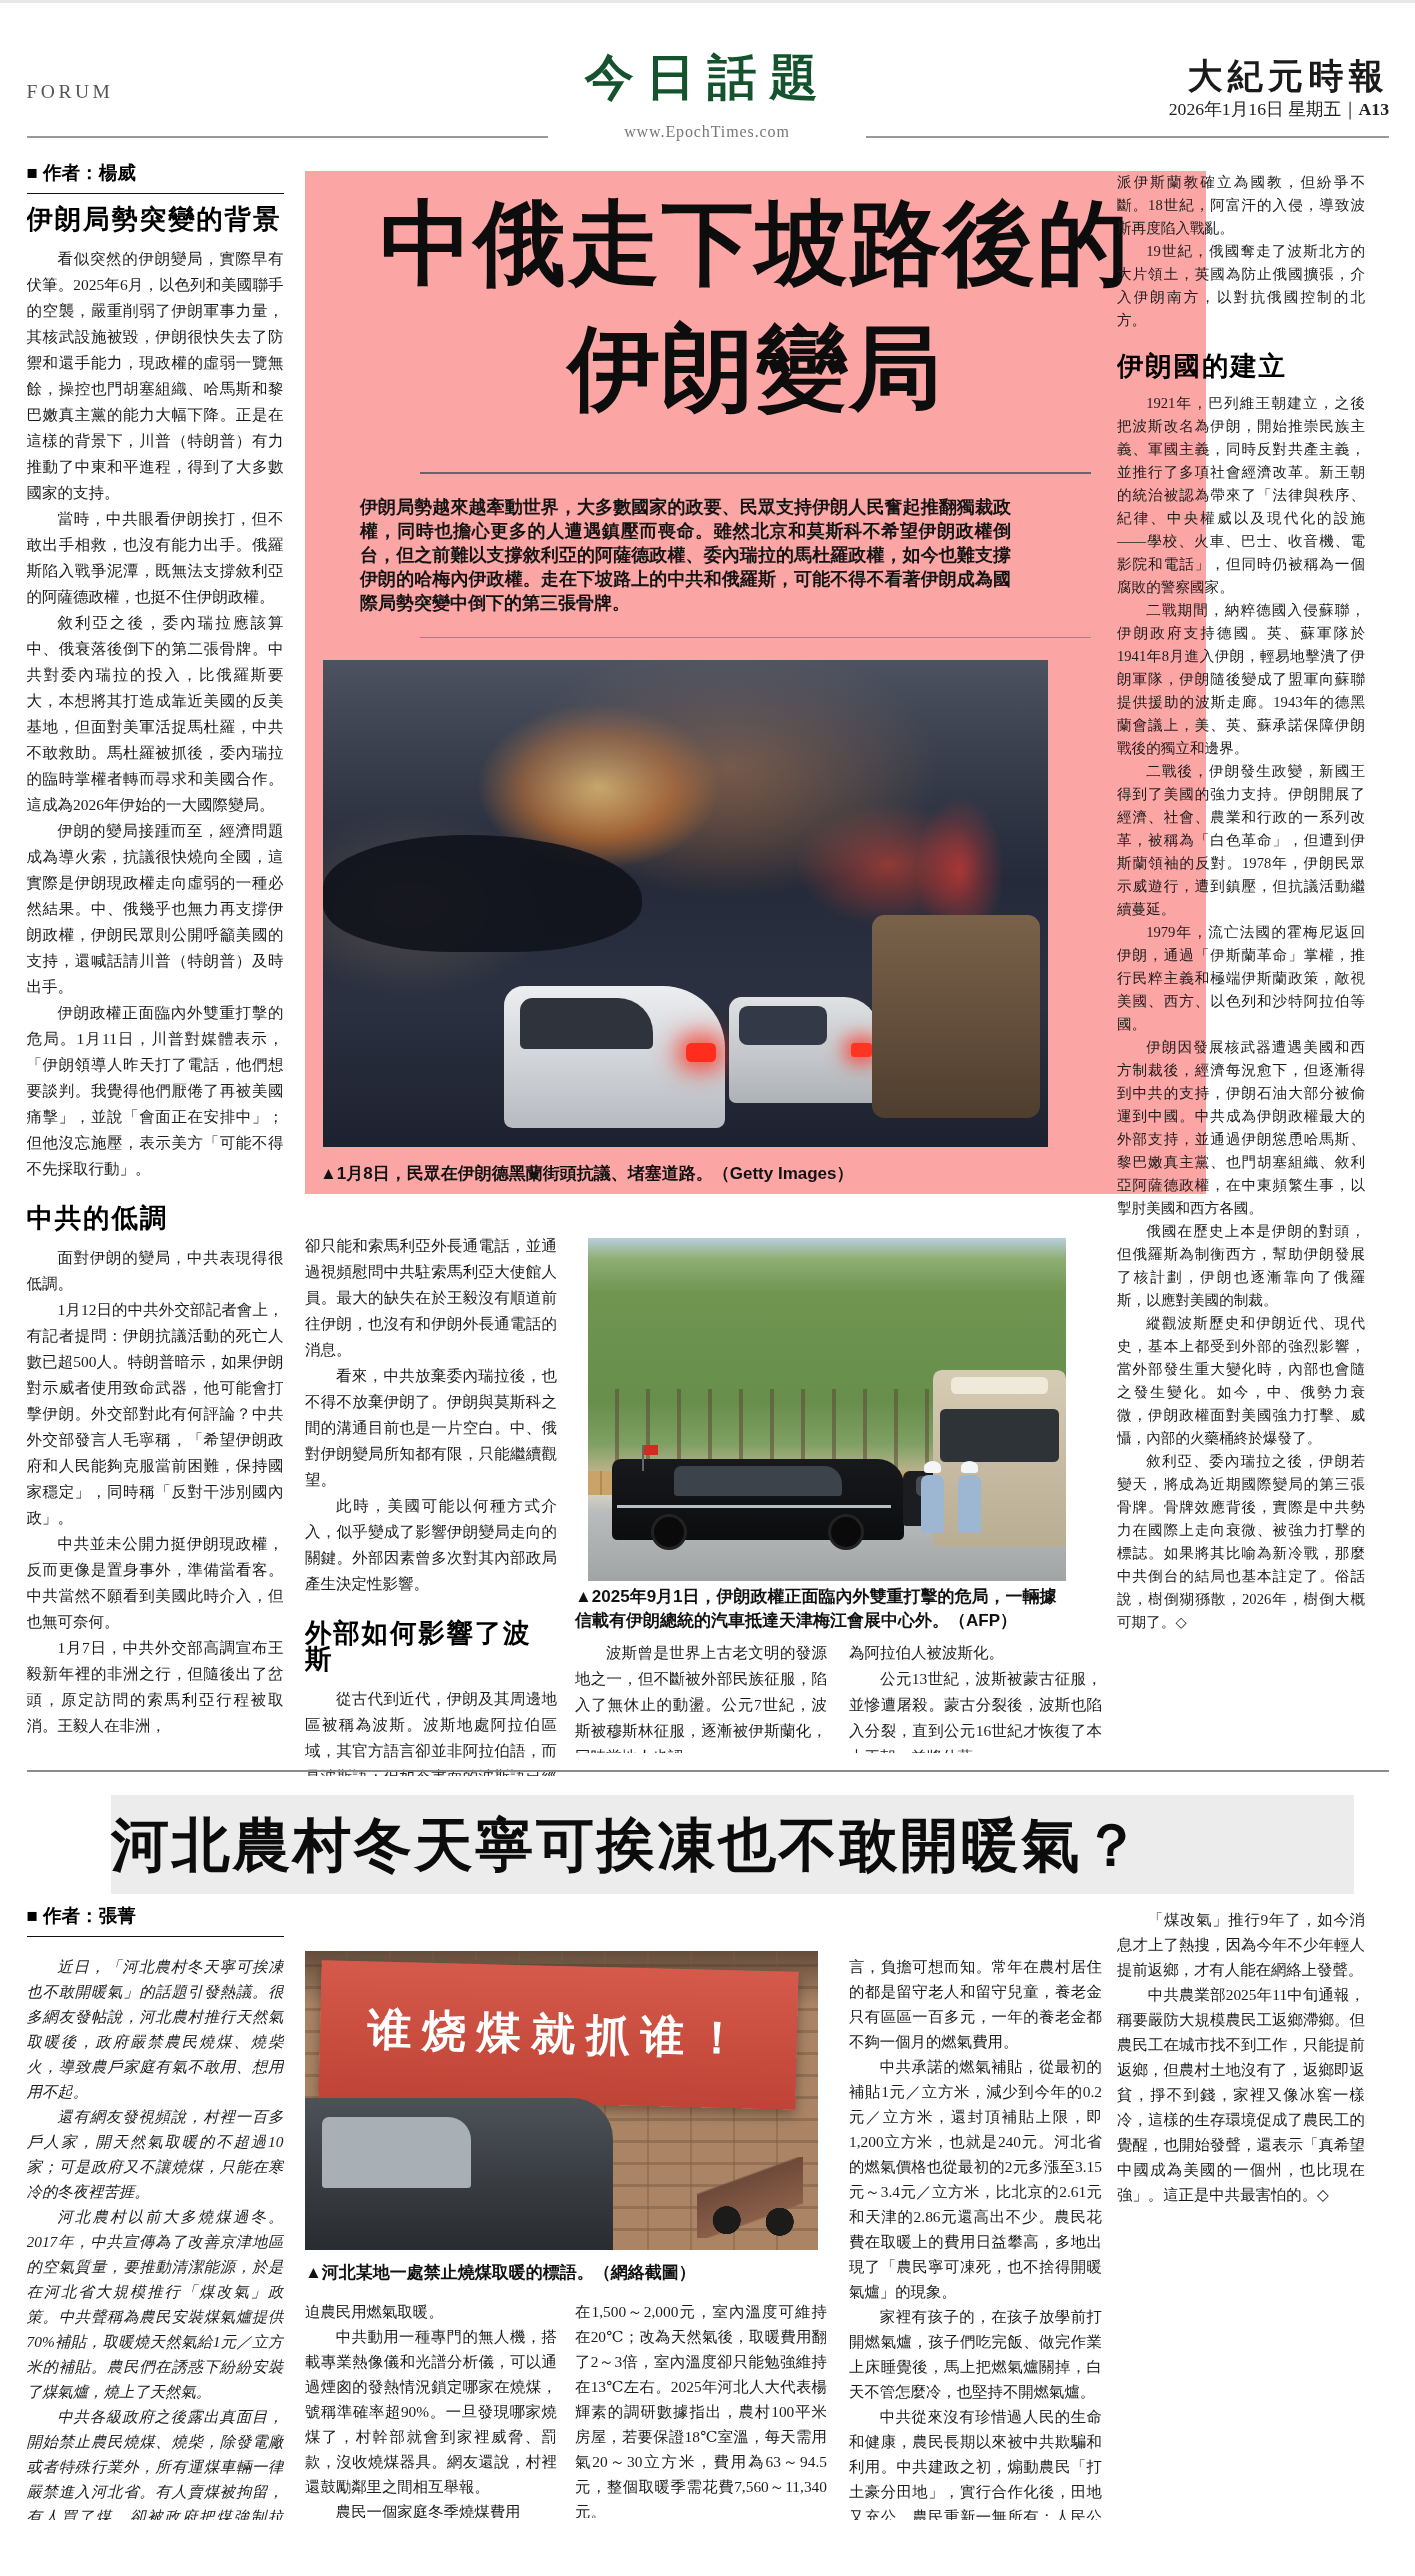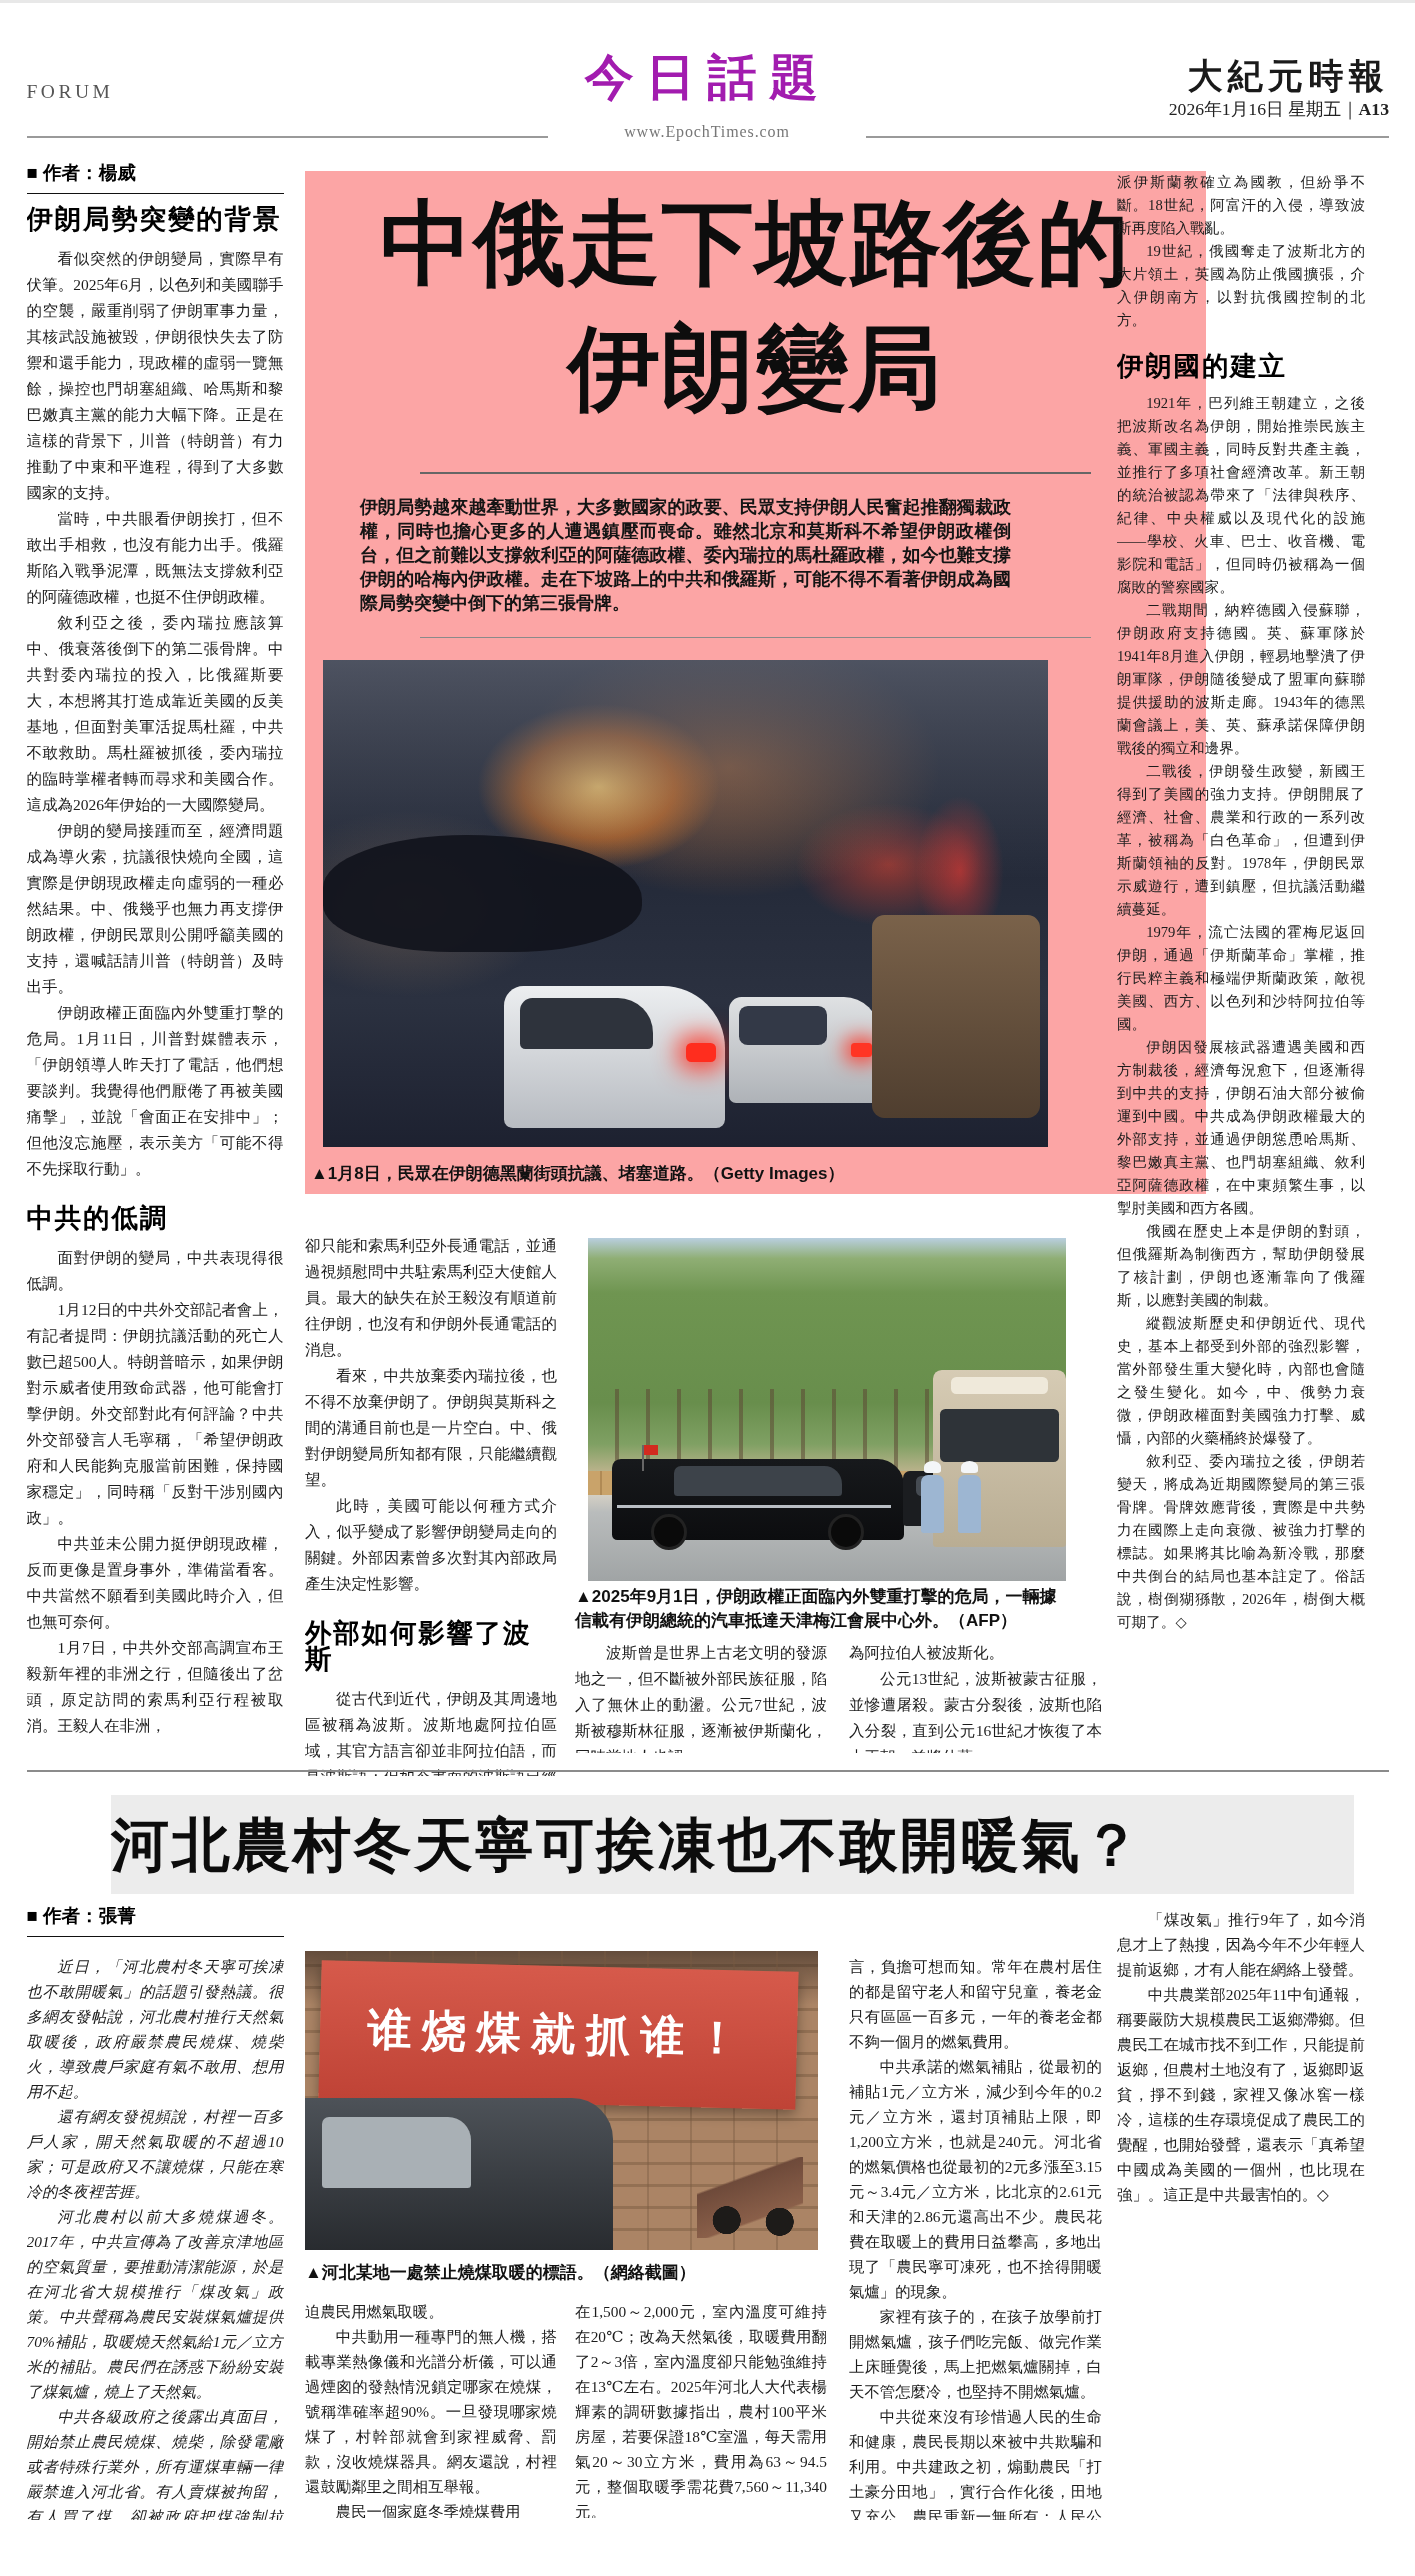--- a/index.html
+++ b/index.html
@@ -2,21 +2,21 @@
 <html lang="zh-Hant" style="font-size:14px"><head>
 <meta charset="utf-8">
 <style>
   html,body{margin:0;padding:0;background:#e8e8e8;}
   #page{position:relative;width:1415px;height:2576px;background:#ffffff;margin:3px auto;overflow:hidden;
         font-family:"Liberation Serif","DejaVu Serif",serif;color:#1c1c1c;}
   .abs{position:absolute;}
 
   
   #forum{left:26.5px;top:78px;font-size:19.5px;letter-spacing:3.5px;color:#555;}
-  #topic{left:495px;width:425px;top:42px;text-align:center;font-size:49px;font-weight:900;letter-spacing:12.4px;color:#a21caf;}
+  #topic{left:495px;width:425px;top:42px;text-align:center;font-size:49px;font-weight:900;letter-spacing:12.4px;color:#14532d;}
   #masthead{left:1088px;width:301px;top:50px;text-align:right;font-size:35px;font-weight:900;letter-spacing:5.3px;color:#1a1a1a;}
   #dateline{left:947px;width:442px;top:94px;text-align:right;font-size:17.7px;color:#222;}
   #dateline b{font-weight:700;}
   #toprule{left:26.5px;width:1362px;top:133px;height:1.8px;background:#9a9a9a;}
   #sitebox{left:548px;width:318px;top:120px;text-align:center;background:#fff;font-size:16px;color:#777;letter-spacing:0.9px;}
 
   
   .flow{overflow:hidden;text-align:justify;}
   .flow p{margin:0;text-indent:2em;}
   .flow p.cont{text-indent:0;}
@@ -52,21 +52,21 @@
   #smoke{left:0;top:0;width:100%;height:45%;background:linear-gradient(180deg,rgba(95,100,115,.75),rgba(0,0,0,0));}
   #crowd{left:0;top:36%;width:44%;height:24%;background:#11131c;border-radius:45% 55% 40% 40%;opacity:.92;}
   #carw{left:25%;bottom:4%;width:221px;height:142px;background:linear-gradient(180deg,#eceef0,#b7bbc1);border-radius:19.5px 62px 8.8px 8.8px;}
   #carw-win{left:16px;top:12.4px;width:133px;height:51px;background:#2e333c;border-radius:12.4px 35px 5.3px 5.3px;}
   #carw-tail{right:8.8px;top:57px;width:30px;height:19.5px;background:#ff2d1e;border-radius:5.3px;box-shadow:0 0 23px 8.8px rgba(255,45,30,.8);}
   #carw2{left:56%;bottom:9%;width:150px;height:106px;background:linear-gradient(180deg,#dfe1e3,#aeb2b7);border-radius:12.4px 35px 7px 7px;}
   #carw2-win{left:10.6px;top:8.8px;width:88px;height:39px;background:#333947;border-radius:8.8px;}
   #carw2-tail{right:7px;top:46px;width:21px;height:14px;background:#ff3524;border-radius:3.5px;box-shadow:0 0 17.7px 7px rgba(255,50,35,.75);}
   #truck1{right:1%;bottom:6%;width:168px;height:203px;background:linear-gradient(180deg,#7a624a,#4f3e2f);border-radius:12.4px;}
   #glowr{right:6%;top:28%;width:88px;height:150px;background:radial-gradient(closest-side,rgba(255,60,50,.55),rgba(0,0,0,0));}
-  #cap1{left:6px;top:991px;width:725px;}
+  #cap1{left:15px;top:991px;width:725px;}
 
   
   #photo2{left:588px;top:1235px;width:478px;height:343px;overflow:hidden;
     background:linear-gradient(180deg,#b9cfdf 0%,#8fae74 6%,#6f9551 16%,#688e4c 48%,#7fa063 60%,#c8b795 70%,#d9d3c5 74%,#b9bcbc 80%,#a0a4a5 100%);}
   #trunks{left:0;top:44%;width:100%;height:26%;
     background:repeating-linear-gradient(90deg,rgba(0,0,0,0) 0 26.5px,rgba(92,72,52,.55) 26.5px 31px);}
   #fence{left:0;top:68%;width:100%;height:7%;background:repeating-linear-gradient(90deg,#c9a36a 0 12.4px,#b08a55 12.4px 14px);}
   #limo{left:5%;bottom:12%;width:292px;height:81px;background:linear-gradient(180deg,#17191c,#0c0d0f);border-radius:8.8px 26.5px 5.3px 5.3px;}
   #limo-win{left:62px;top:7px;width:168px;height:30px;background:#3d434a;border-radius:7px 17.7px 3.5px 3.5px;}
   #limo-chrome{left:5.3px;top:46px;width:274px;height:3.5px;background:#b9bec4;}

